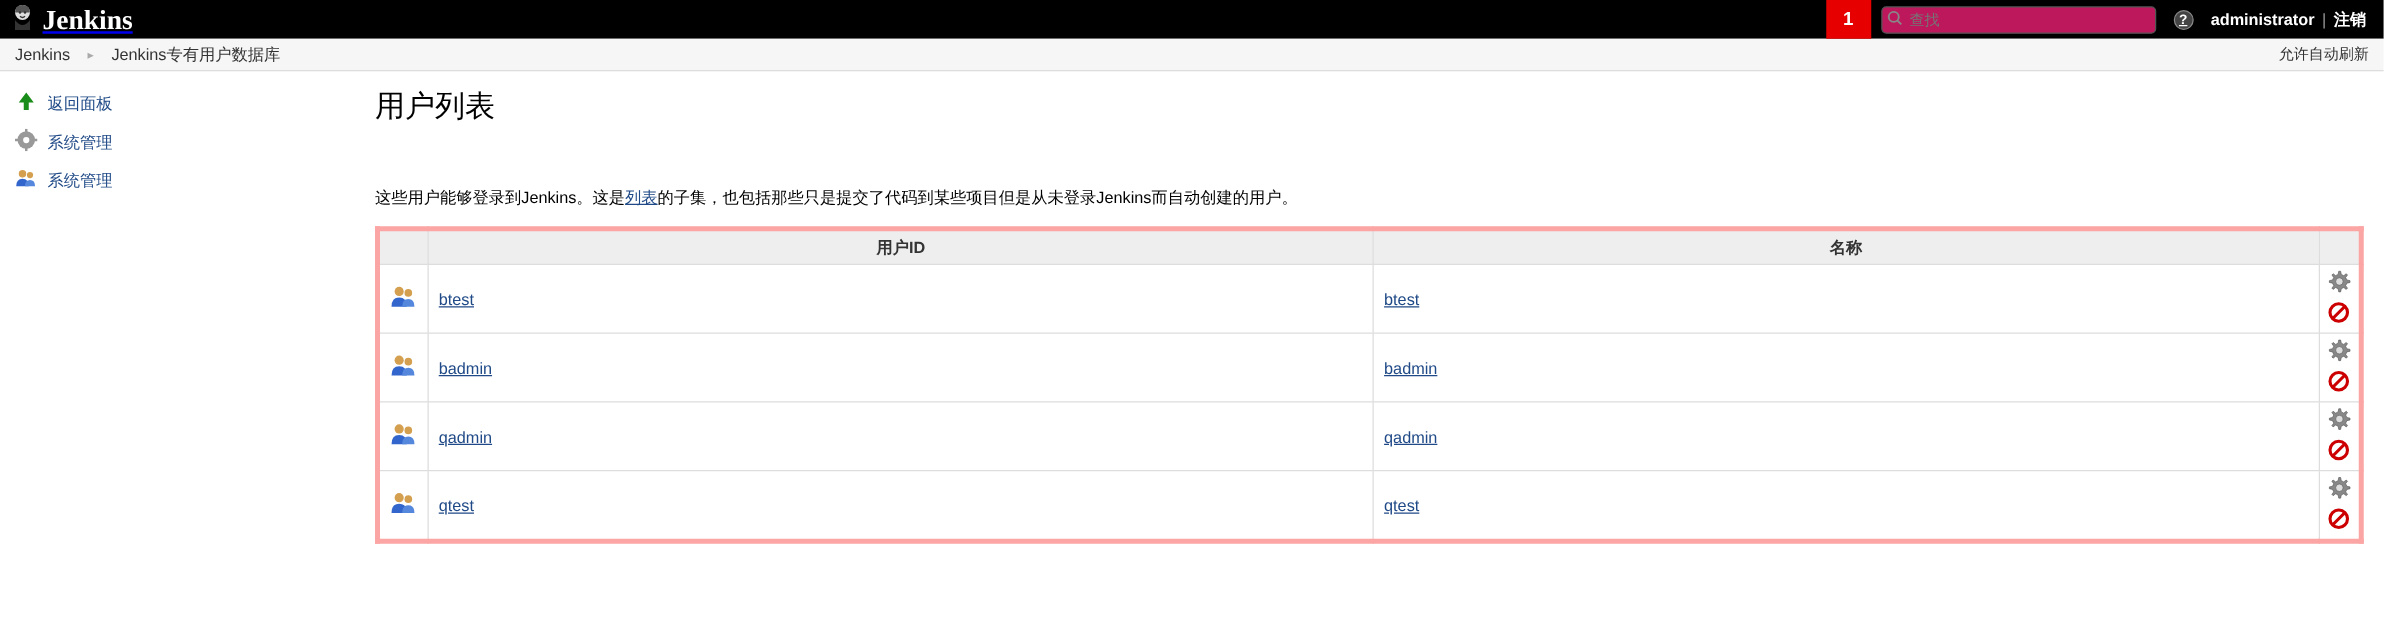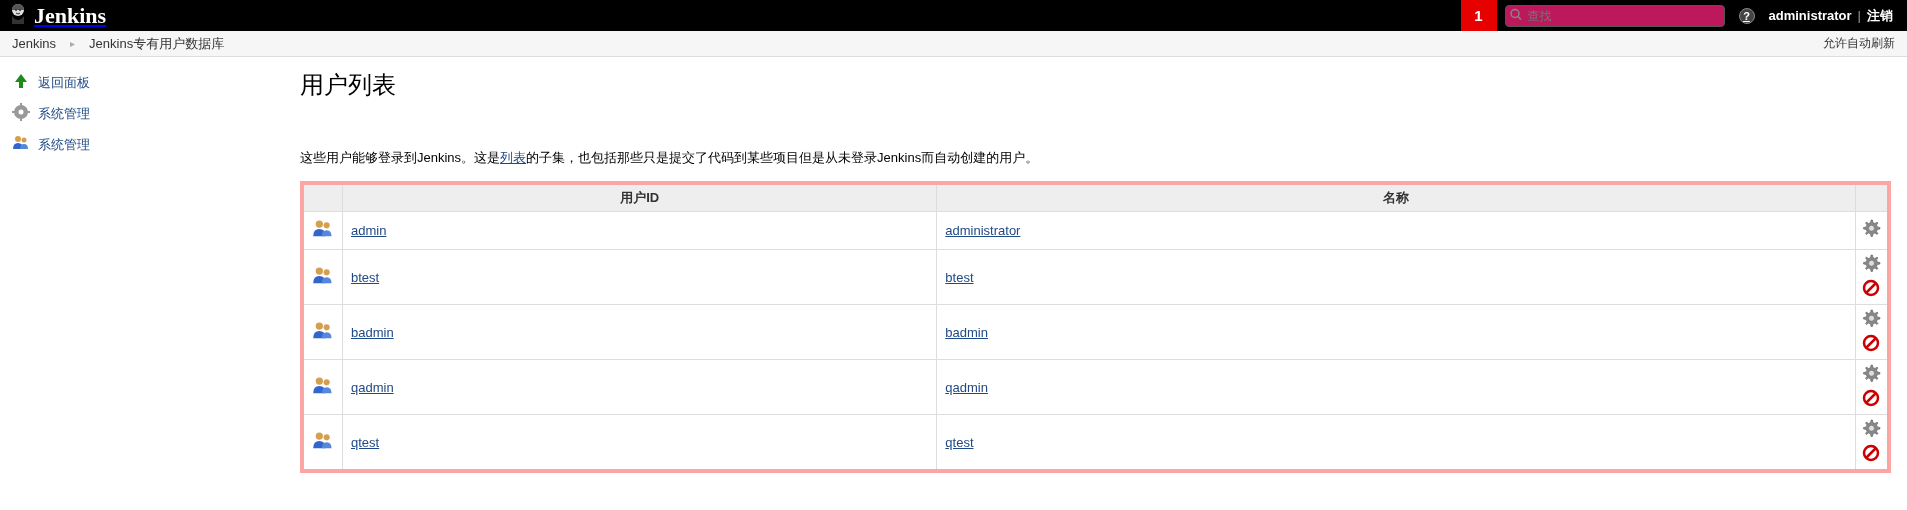--- a/index.html
+++ b/index.html
@@ -136,38 +136,20 @@
         </tr>
       </thead>
       <tbody id="users-body">
           <tr>
             <td class="icon-cell"><svg width="22" height="22" viewBox="0 0 18 18">
                 <circle cx="6" cy="5" r="3" fill="#d4a050"></circle>
                 <path d="M1 15 Q1 9 6 9 Q11 9 11 15 Z" fill="#3366cc"></path>
                 <circle cx="12" cy="6" r="2.5" fill="#d4a050"></circle>
                 <path d="M8 15 Q8 10 12 10 Q16 10 16 15 Z" fill="#5588dd"></path>
               </svg></td>
-            <td><a href="#">admin</a></td>
-            <td><a href="#">administrator</a></td>
-            <td class="action-cell">
-              <div class="row-icons">
-                <a href="#"><svg width="20" height="20" viewBox="0 0 20 20">
-                    <path d="M10 1 L11.5 1 L12 3.5 L14 4.5 L16 3 L17 4 L15.5 6 L16.5 8 L19 8.5 L19 10 L16.5 10.5 L15.5 12.5 L17 14.5 L16 15.5 L14 14 L12 15 L11.5 17.5 L10 17.5 L9.5 15 L7.5 14 L5.5 15.5 L4.5 14.5 L6 12.5 L5 10.5 L2.5 10 L2.5 8.5 L5 8 L6 6 L4.5 4 L5.5 3 L7.5 4.5 L9.5 3.5 Z" fill="#888" stroke="#555" stroke-width="0.5"></path>
-                    <circle cx="10.5" cy="9.2" r="3" fill="#ddd" stroke="#555" stroke-width="0.5"></circle>
-                  </svg></a>
-              </div>
-            </td>
-          </tr>
-          <tr>
-            <td class="icon-cell"><svg width="22" height="22" viewBox="0 0 18 18">
-                <circle cx="6" cy="5" r="3" fill="#d4a050"></circle>
-                <path d="M1 15 Q1 9 6 9 Q11 9 11 15 Z" fill="#3366cc"></path>
-                <circle cx="12" cy="6" r="2.5" fill="#d4a050"></circle>
-                <path d="M8 15 Q8 10 12 10 Q16 10 16 15 Z" fill="#5588dd"></path>
-              </svg></td>
             <td><a href="#">btest</a></td>
             <td><a href="#">btest</a></td>
             <td class="action-cell">
               <div class="row-icons">
                 <a href="#"><svg width="20" height="20" viewBox="0 0 20 20">
                     <path d="M10 1 L11.5 1 L12 3.5 L14 4.5 L16 3 L17 4 L15.5 6 L16.5 8 L19 8.5 L19 10 L16.5 10.5 L15.5 12.5 L17 14.5 L16 15.5 L14 14 L12 15 L11.5 17.5 L10 17.5 L9.5 15 L7.5 14 L5.5 15.5 L4.5 14.5 L6 12.5 L5 10.5 L2.5 10 L2.5 8.5 L5 8 L6 6 L4.5 4 L5.5 3 L7.5 4.5 L9.5 3.5 Z" fill="#888" stroke="#555" stroke-width="0.5"></path>
                     <circle cx="10.5" cy="9.2" r="3" fill="#ddd" stroke="#555" stroke-width="0.5"></circle>
                   </svg></a>
                 <a href="#"><svg width="18" height="18" viewBox="0 0 18 18">
                     <circle cx="9" cy="9" r="7" fill="none" stroke="#cc0000" stroke-width="2.5"></circle>

